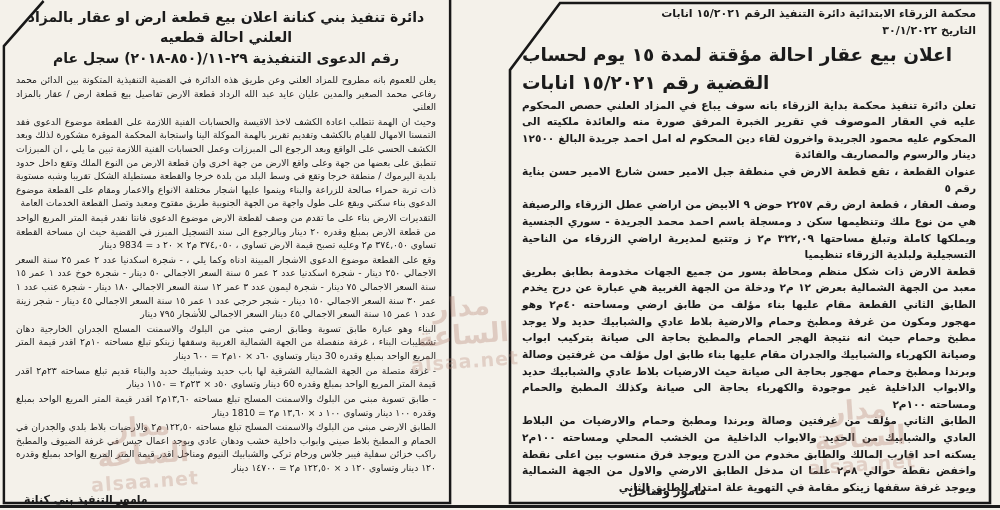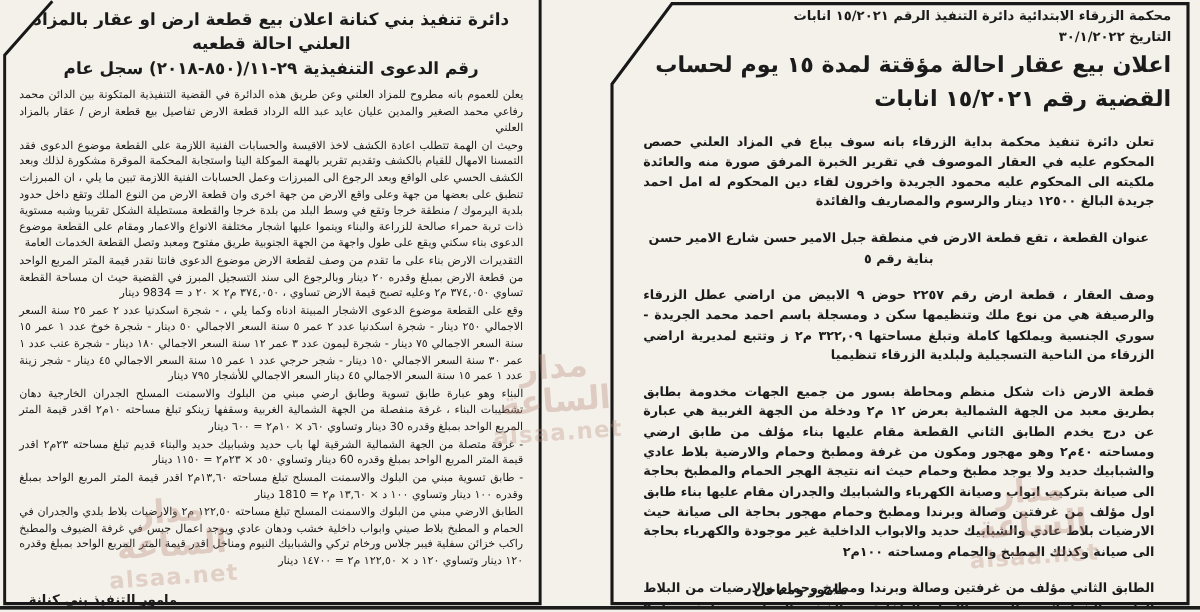--- a/index.html
+++ b/index.html
@@ -15,24 +15,24 @@
   svg.frame{position:absolute;left:0;top:0;width:100%;height:100%;pointer-events:none;}
   .content{position:absolute;left:0;top:0;right:0;bottom:0;overflow:hidden;}
   .notice-left .content{padding:7px 16px 26px 14px;}
   .notice-right .content{padding:6px 16px 26px 14px;}
 
   .l-title{font-weight:700;text-align:center;font-size:14px;line-height:1.45;margin:0;}
   .l-title.second{margin-bottom:5px;}
   .l-body{font-size:9.2px;font-weight:400;line-height:1.48;text-align:justify;margin:0 0 1px 0;}
 
   .r-head{font-weight:700;text-align:right;font-size:11px;line-height:1.5;margin:0;}
-  .r-title{font-weight:700;text-align:right;font-size:18.5px;line-height:1.5;margin:2px 0 0 0;}
+  .r-title{font-weight:700;text-align:left;font-size:18.5px;line-height:1.5;margin:2px 0 0 0;}
   .r-title.second{margin:0 0 6px 0;}
-  .r-body{font-size:10.6px;font-weight:700;line-height:1.57;text-align:justify;margin:14px;}
-  .r-body.center{text-align:center;}
+  .r-body{font-size:10.6px;font-weight:700;line-height:1.57;text-align:justify;margin:0;}
+  .r-body.center{}
 
   .signature{
     position:absolute;font-weight:700;direction:rtl;white-space:nowrap;
   }
   .sig-left{left:22px;bottom:0;font-size:11px;}
   .sig-right{left:120px;bottom:8px;font-size:11.5px;}
 
   .bottom-edge{
     position:absolute;left:0;top:505px;width:1000px;height:3px;background:#1c1c1c;
   }

